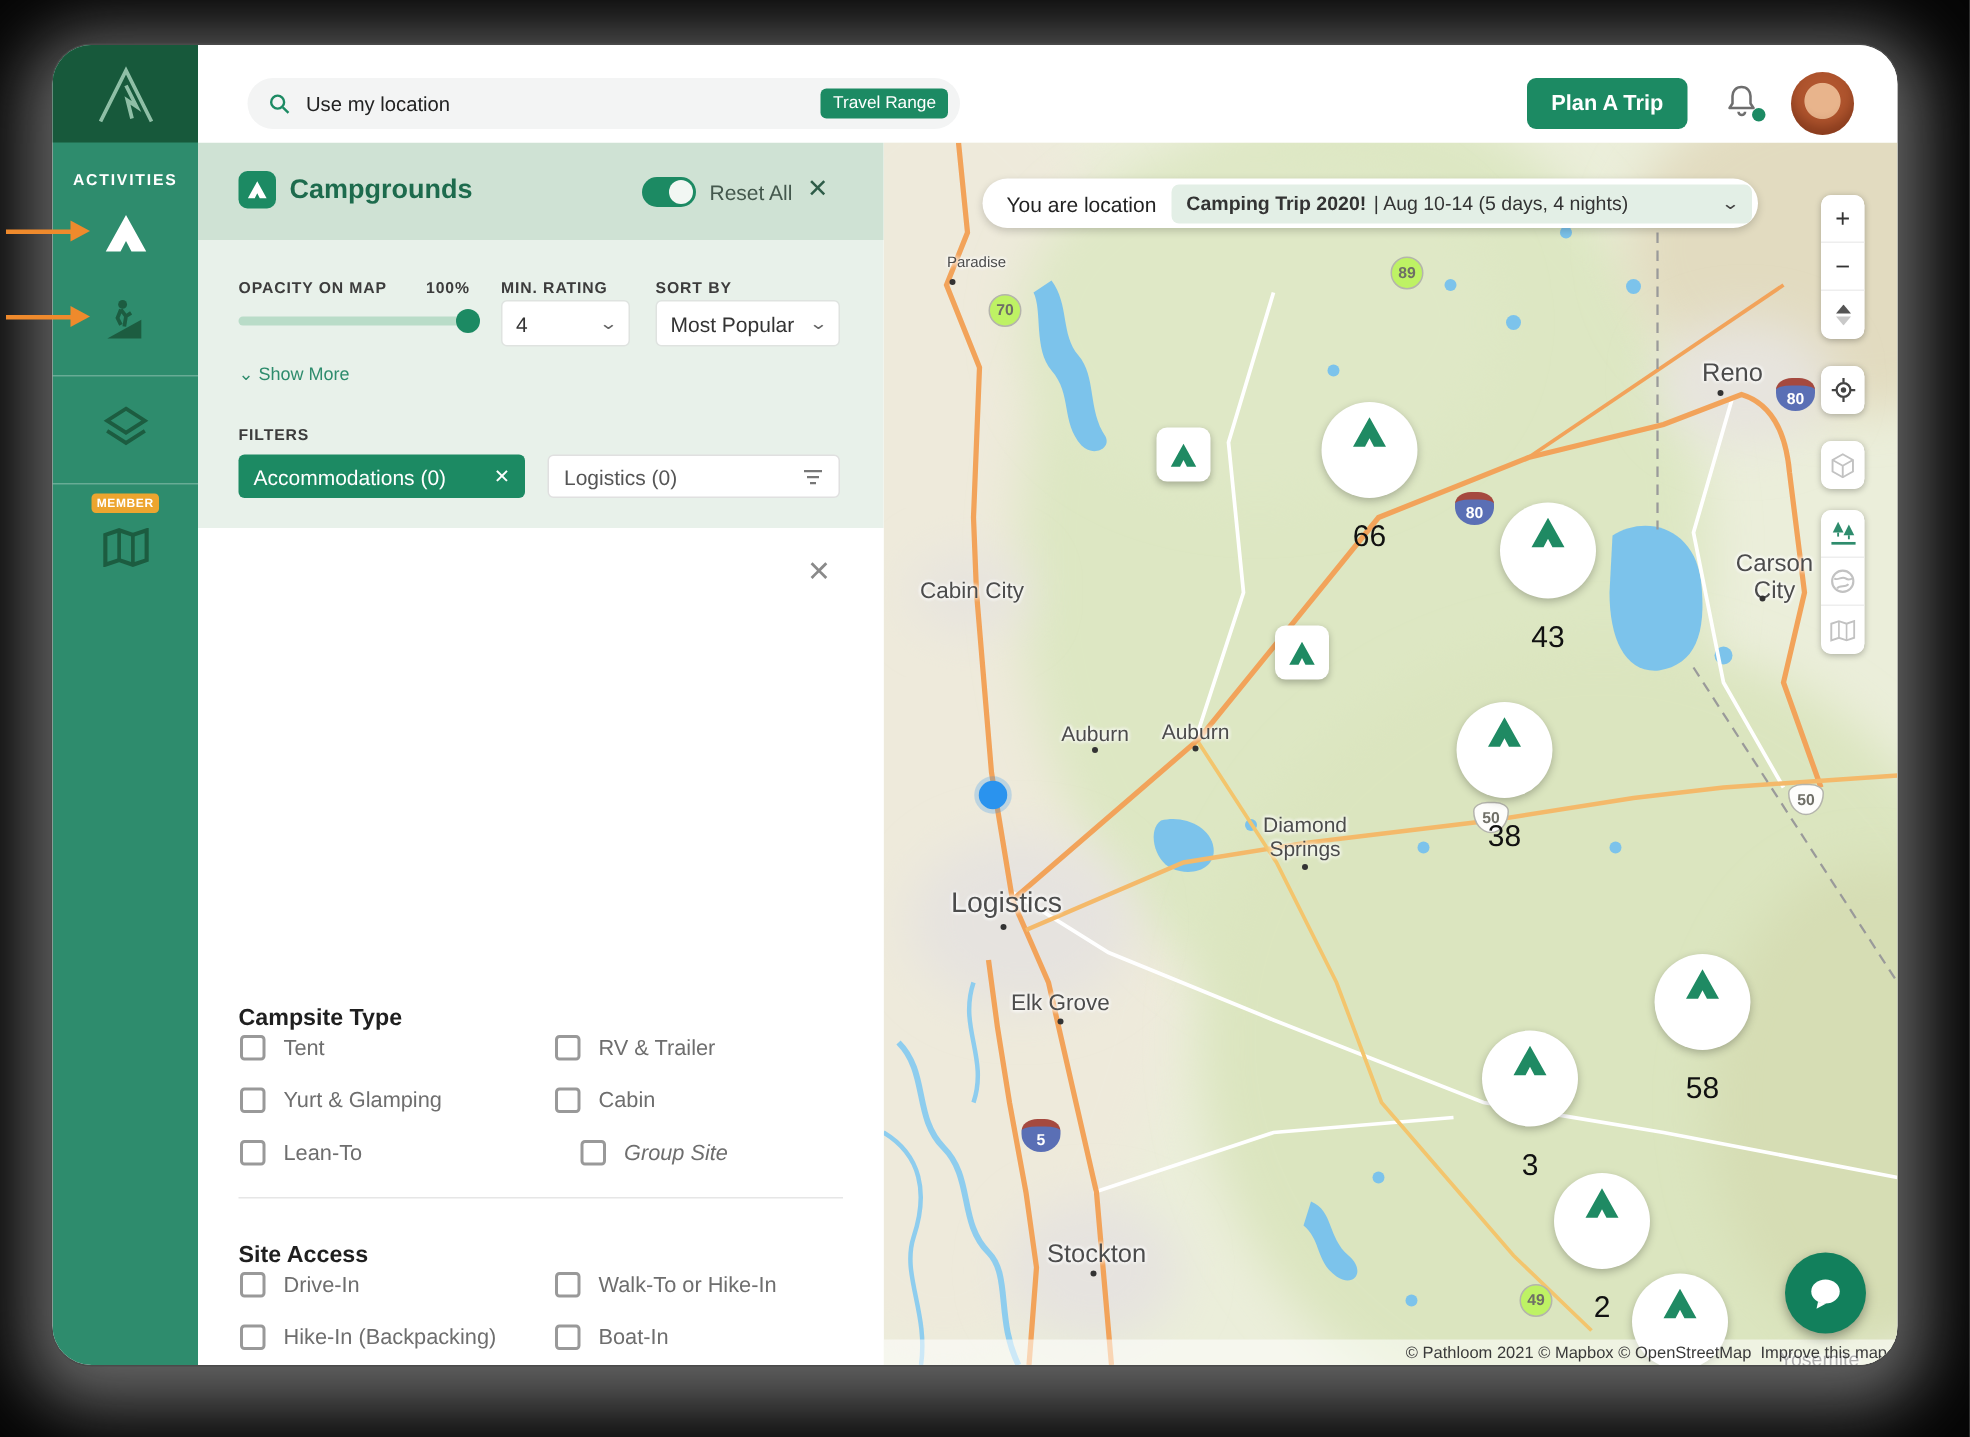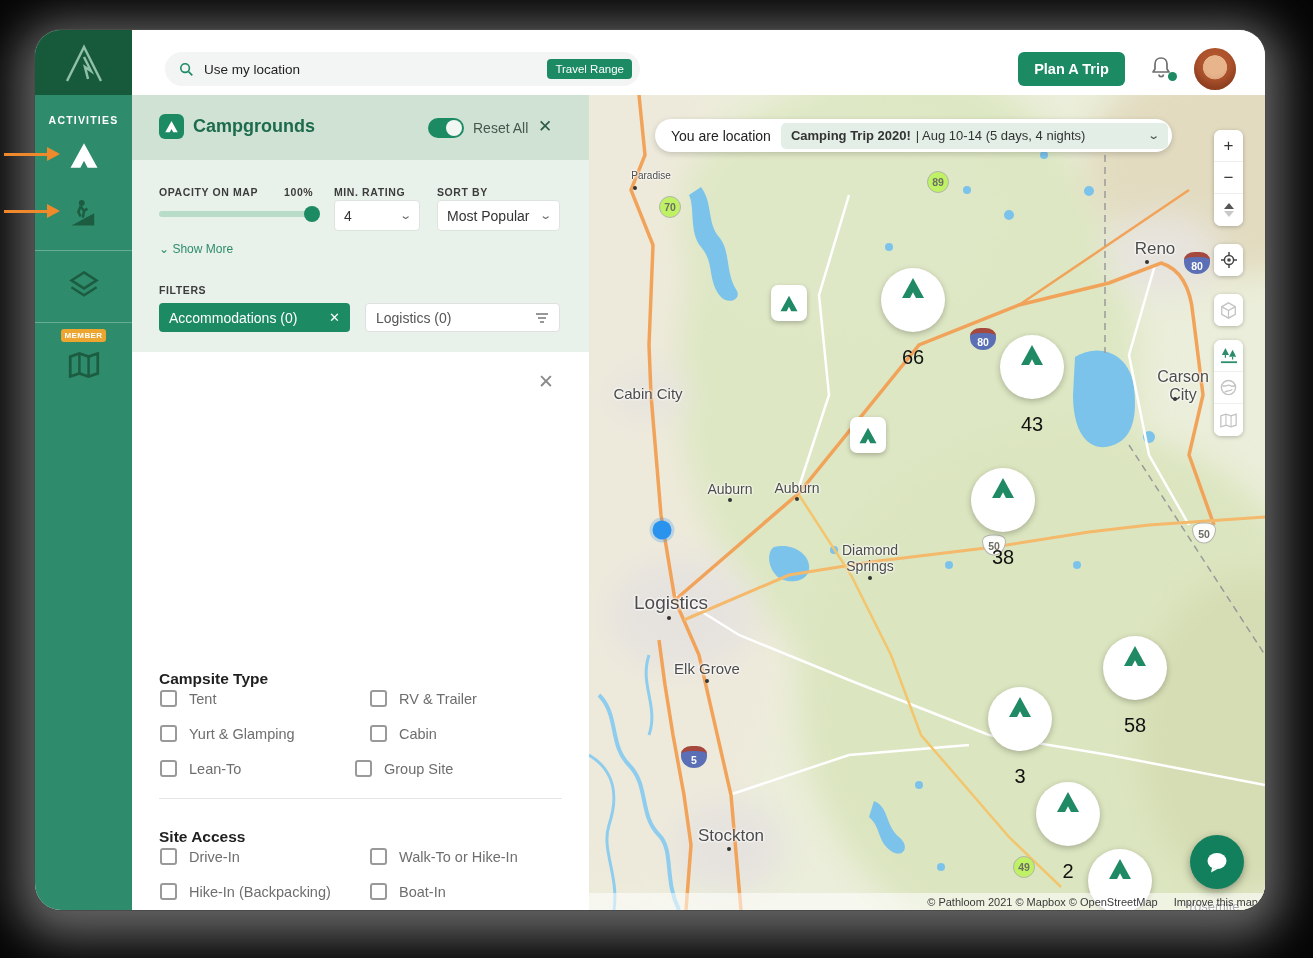--- a/index.html
+++ b/index.html
@@ -100,21 +100,21 @@
   #trip-details{white-space:nowrap;}
   #trip-chev{margin-left:auto;color:#444;}
   .ctl-group{position:absolute;left:625px;width:29px;background:#fff;border-radius:7px;
     box-shadow:0 1px 4px rgba(0,0,0,.25);overflow:hidden;z-index:5;}
   .ctl-btn{width:29px;height:32px;display:flex;align-items:center;justify-content:center;cursor:pointer;
     font-size:17px;color:#333;border-bottom:1px solid #eee;background:#fff;}
   .ctl-btn:last-child{border-bottom:none;}
   #chat-bubble{position:absolute;left:601px;top:740px;width:54px;height:54px;border-radius:50%;background:#12805c;
     box-shadow:0 3px 8px rgba(0,0,0,.35);display:flex;align-items:center;justify-content:center;cursor:pointer;z-index:6;}
   #attribution{position:absolute;left:0;bottom:0;width:676px;height:17px;background:rgba(255,255,255,.55);
-    display:flex;align-items:center;justify-content:flex-end;gap:16px;padding:0 7px;font-size:11px;color:#3a3a3a;z-index:5;}
+    display:flex;align-items:center;justify-content:flex-end;gap:6px;padding:0 7px;font-size:11px;color:#3a3a3a;z-index:5;}
   #improve-link{cursor:pointer;color:#3a3a3a;}
 </style>
 </head>
 <body>
 <div id="stage">
 
 <div class="annot-arrow" style="left:4px;top:153px;"></div>
 <div class="annot-arrow" style="left:4px;top:210px;"></div>
 
 <div id="window">
@@ -243,21 +243,21 @@
               <span>Yurt &amp; Glamping</span>
             </div>
             <div class="opt" style="left: 238px; top: 373px;">
               <span class="cbx"></span>
               <span>Cabin</span>
             </div>
             <div class="opt" style="left: 28px; top: 408px;">
               <span class="cbx"></span>
               <span>Lean-To</span>
             </div>
-            <div class="opt" style="left: 223px; top: 408px;">
+            <div class="opt" style="left: 255px; top: 408px; font-style: italic;">
               <span class="cbx"></span>
               <span>Group Site</span>
             </div>
             <div class="fdivider" style="top: 446px;"></div>
             <div class="fsec-title" style="top: 476px;">Site Access</div>
             <div class="opt" style="left: 28px; top: 496px;">
               <span class="cbx"></span>
               <span>Drive-In</span>
             </div>
             <div class="opt" style="left: 238px; top: 496px;">

